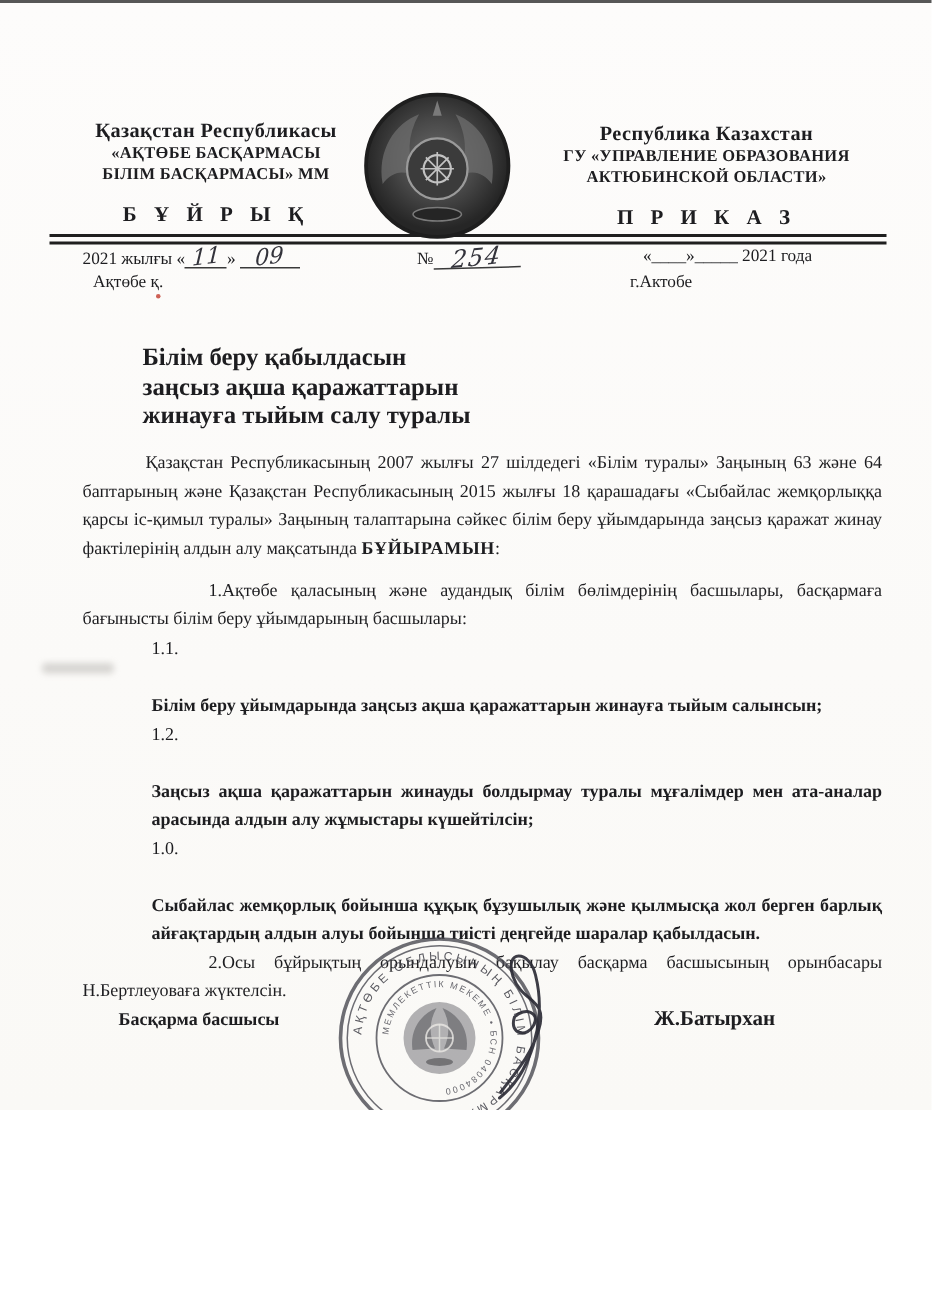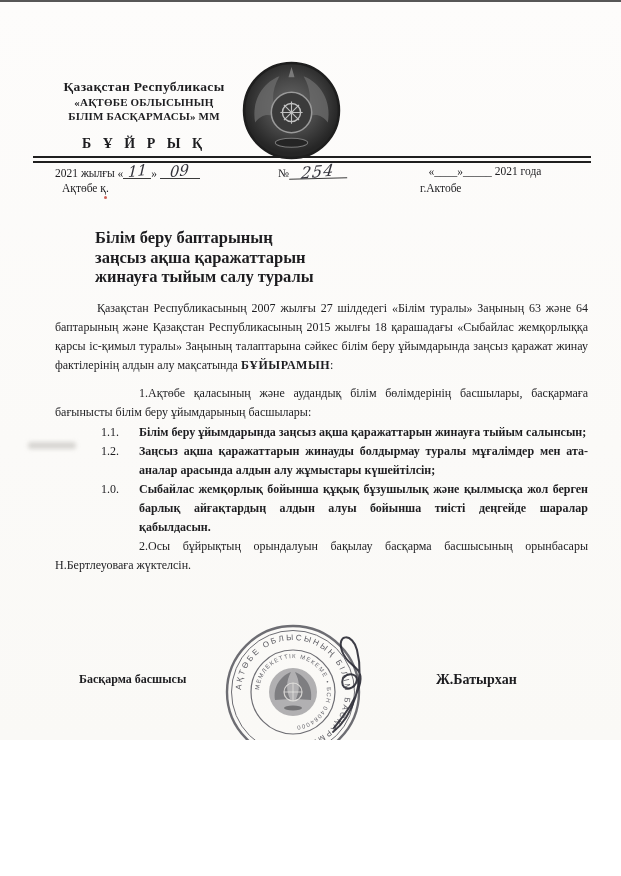--- a/index.html
+++ b/index.html
@@ -44,38 +44,38 @@
   .handwriting.hw-num{font-size:16px;transform:rotate(-4deg) skewX(-12deg);letter-spacing:1px;}
   
   .title-block{position:absolute;left:95px;top:228px;font-weight:bold;font-size:16.5px;line-height:19.5px;}
   
   .body-block{position:absolute;left:55px;top:299px;width:533px;font-size:12px;line-height:19.1px;}
   .para{margin:0;text-indent:42px;text-align:justify;}
   .para .emph{font-weight:bold;letter-spacing:.5px;}
   .list{margin-top:9px;}
   .num-gap-lg{display:inline-block;min-width:46px;}
   .num-gap-sm{display:inline-block;min-width:14px;}
-  .hang{display:flex;margin-left:46px;}
+  .hang{display:flex;margin-left:46px;flex-direction:column;}
   .hang .hnum{flex:0 0 38px;}
   .hang .htxt{flex:1;text-align:justify;font-weight:bold;}
   
   .sign-left{position:absolute;left:79px;top:672px;font-weight:bold;font-size:12px;}
   .sign-right{position:absolute;left:436px;top:672px;font-weight:bold;font-size:14px;}
   .stamp{position:absolute;left:215px;top:620px;width:170px;height:155px;z-index:3;filter:blur(.2px);}
 </style>
 </head>
 <body>
 
 <div class="page">
 
   <div class="scan-topline"></div>
 
   <div class="hdr-left">
     <div class="org-main">Қазақстан Республикасы</div>
-    <div class="org-sub">«АҚТӨБЕ ОБЛЫСЫНЫҢ</div>
+    <div class="org-sub">«АҚТӨБЕ БАСҚАРМАСЫ</div>
     <div class="org-sub">БІЛІМ БАСҚАРМАСЫ» ММ</div>
     <div class="doc-type">Б Ұ Й Р Ы Қ</div>
   </div>
 
   <div class="emblem">
     <svg viewBox="0 0 100 100" width="101" height="101">
       <defs>
         <radialGradient id="eg" cx="50%" cy="45%">
           <stop offset="0%" stop-color="#6a6a6a"></stop>
             <stop offset="55%" stop-color="#484848"></stop>
@@ -87,37 +87,43 @@
       <path d="M14,62 C10,40 22,22 38,16 C30,30 30,44 36,58 C28,52 20,54 14,62 Z" fill="#6e6e6e" opacity="0.75"></path>
       <path d="M86,62 C90,40 78,22 62,16 C70,30 70,44 64,58 C72,52 80,54 86,62 Z" fill="#6e6e6e" opacity="0.75"></path>
       <path d="M50,7 L53,17 L47,17 Z" fill="#7a7a7a"></path>
       <circle cx="50" cy="52" r="20" fill="#3b3b3b" stroke="#9a9a9a" stroke-width="1.5"></circle>
       <circle cx="50" cy="52" r="9" fill="none" stroke="#c2c2c2" stroke-width="1.4"></circle>
       <path d="M50,41 v22 M39,52 h22 M42.5,44.5 l15,15 M57.5,44.5 l-15,15" stroke="#c2c2c2" stroke-width="1.1" fill="none"></path>
       <ellipse cx="50" cy="82" rx="16" ry="4.5" fill="#252525" stroke="#7a7a7a" stroke-width="1"></ellipse>
     </svg>
   </div>
 
+  <div class="hdr-right">
+    <div class="org-main">Республика Казахстан</div>
+    <div class="org-sub">ГУ «УПРАВЛЕНИЕ ОБРАЗОВАНИЯ</div>
+    <div class="org-sub">АКТЮБИНСКОЙ ОБЛАСТИ»</div>
+    <div class="doc-type">П Р И К А З</div>
+  </div>
 
   <div class="double-rule"></div>
 
   <div class="dateline">
     <div class="dl-left">
       <span>2021 жылғы «</span><span class="blank day"><span class="handwriting">11</span></span><span>»</span> <span class="blank month"><span class="handwriting">09</span></span>
     </div>
     <div class="dl-left-city">Ақтөбе қ.</div>
     <div class="dl-num">
       <span>№</span><span class="blank num"><span class="handwriting hw-num">254</span></span>
     </div>
     <div class="dl-right">«____»_____ 2021 года</div>
     <div class="dl-right-city">г.Актобе</div>
   </div>
 
   <div class="title-block">
-    <div>Білім беру баптарының</div>
+    <div>Білім беру қабылдасын</div>
     <div>заңсыз ақша қаражаттарын</div>
     <div>жинауға тыйым салу туралы</div>
   </div>
 
   <div class="body-block">
     <p class="para"><span>Қазақстан Республикасының 2007 жылғы 27 шілдедегі «Білім туралы» Заңының 63 және 64 баптарының және Қазақстан Республикасының 2015 жылғы 18 қарашадағы «Сыбайлас жемқорлыққа қарсы іс-қимыл туралы» Заңының талаптарына сәйкес білім беру ұйымдарында заңсыз қаражат жинау фактілерінің алдын алу мақсатында </span><span class="emph">БҰЙЫРАМЫН</span><span>:</span></p>
 
     <div class="list">
       <p class="para"><span class="num-gap-lg">1.</span><span>Ақтөбе қаласының және аудандық білім бөлімдерінің басшылары, басқармаға бағынысты білім беру ұйымдарының басшылары:</span></p>
 

